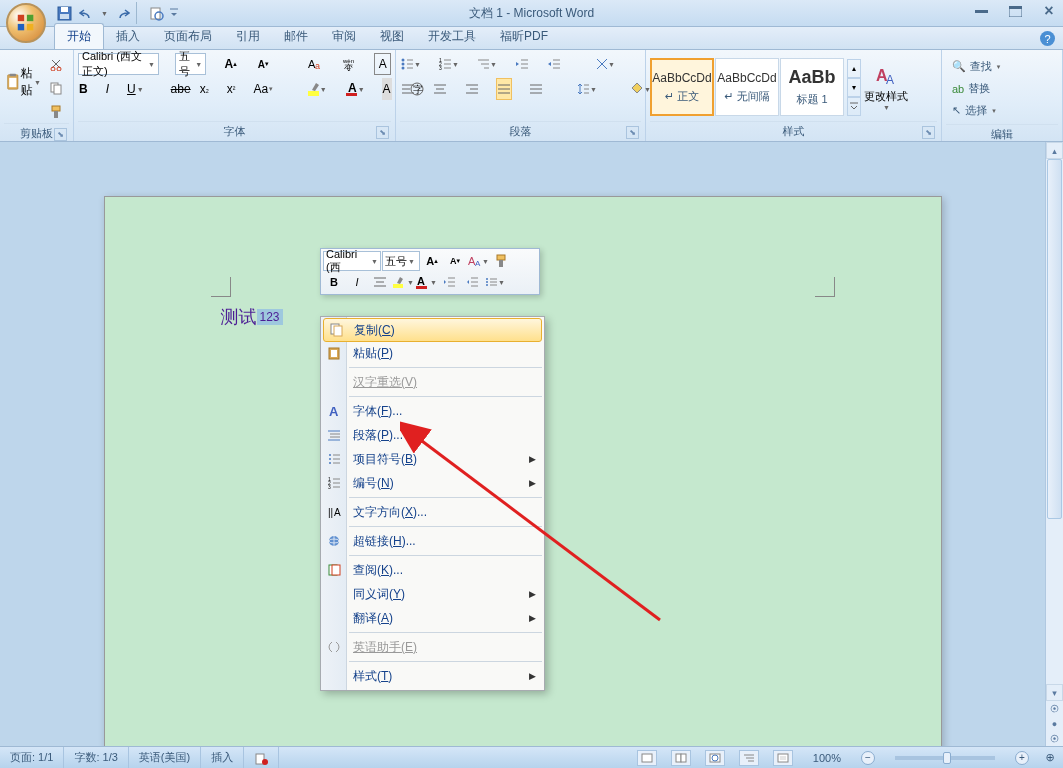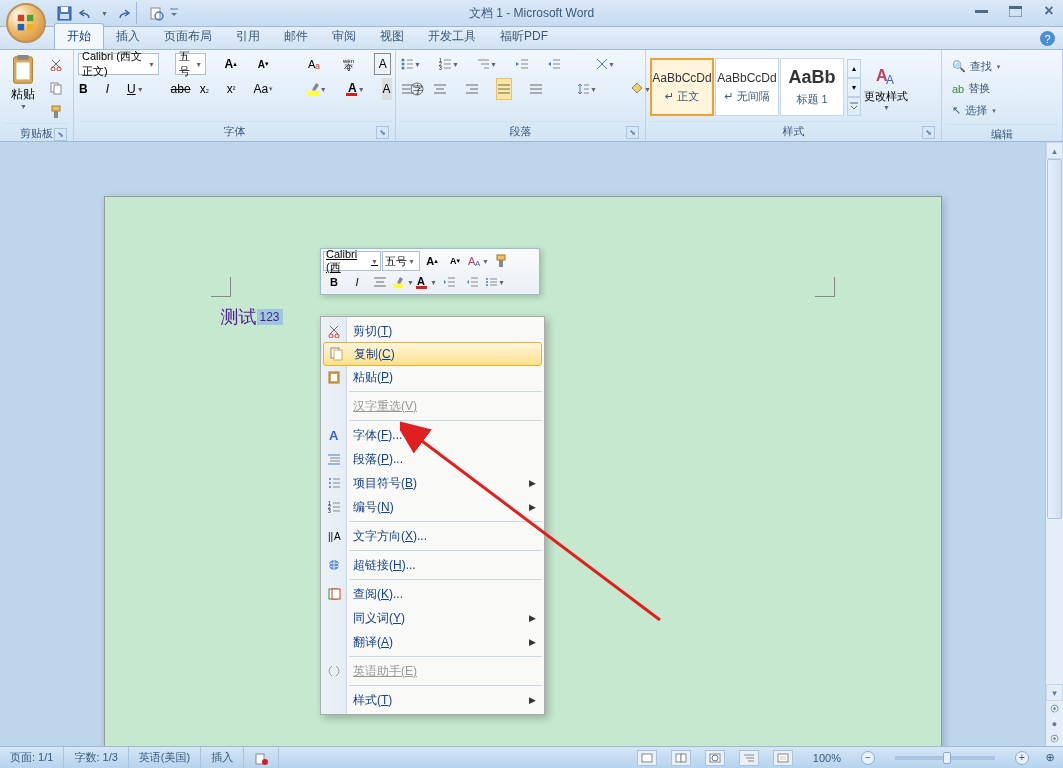--- a/index.html
+++ b/index.html
@@ -25,21 +25,21 @@
 .ribbon { height: 92px; background: linear-gradient(#f2f7fc, #e0edf9 60%, #d3e4f4); display: flex; border-bottom: 1px solid #9fb9d4; }
 .group { border-right: 1px solid #bcd2e9; display: flex; flex-direction: column; justify-content: space-between; padding: 3px 4px 0; position: relative; }
 .group-content { display: flex; flex-direction: column; gap: 3px; flex: 1; }
 .group-label { text-align: center; font-size: 11px; color: #3a5a7a; padding: 2px 0; border-top: 1px solid #d0e0ef; position: relative; }
 .group-launcher { position: absolute; right: 2px; bottom: 2px; width: 13px; height: 13px; border: 1px solid #aac4de; font-size: 8px; color: #6a8ab0; display: flex; align-items: center; justify-content: center; }
 .row { display: flex; gap: 16px; align-items: center; }
 .btn-sm { width: 22px; height: 22px; display: flex; align-items: center; justify-content: center; border: 1px solid transparent; }
 .drop-arrow { font-size: 7px; color: #666; margin-left: 1px; }
 
 
-.clipboard-main { width: 38px; height: 58px; display: flex; flex-direction: column; align-items: center; justify-content: center; border: 1px solid transparent; }
+.clipboard-main { width: 38px; height: 58px; display: flex; flex-direction: row; align-items: center; justify-content: center; border: 1px solid transparent; }
 .clipboard-icon { width: 30px; height: 34px; }
 .clipboard-side { display: flex; flex-direction: column; gap: 2px; }
 
 
 .font-combo { height: 22px; background: #fff; border: 1px solid #a8c0d8; display: flex; align-items: center; padding: 0 3px; font-size: 11px; }
 .font-name { width: 108px; }
 .font-size { width: 40px; }
 
 
 .style-gallery { display: flex; gap: 1px; }
@@ -504,21 +504,21 @@
       </div>
     <div class="vscroll-btn">▾</div>
     <div class="vscroll-nav">⦿</div>
     <div class="vscroll-nav">●</div>
     <div class="vscroll-nav">⦿</div>
   </div>
 </div>
 
 <div class="mini-tb">
   <div class="mini-row">
-    <div class="mini-combo" style="width:58px;text-decoration:underline;">
+    <div class="mini-combo" style="width:58px;">
         <span>Calibri (西</span>
         <span class="drop-arrow">▼</span>
       </div>
     <div class="mini-combo" style="width:38px;">
         <span>五号</span>
         <span class="drop-arrow">▼</span>
       </div>
     <div class="mini-btn">
         <b>A</b>
         <sup style="font-size:7px;">▴</sup>
@@ -595,30 +595,20 @@
           <line x1="5" y1="8" x2="12" y2="8" stroke="#888"></line>
         </svg>
         <span class="drop-arrow">▼</span>
       </div>
   </div>
 </div>
 
 <div class="ctx-menu">
   <div class="ctx-icon-col"></div>
   <div id="ctx-items">
-      <div class="ctx-item">
-        <span class="ic">
-          <svg width="14" height="14">
-            <path d="M3 2 L11 10 M11 2 L3 10" stroke="#666"></path>
-            <circle cx="4" cy="12" r="2" fill="none" stroke="#d04020"></circle>
-            <circle cx="10" cy="12" r="2" fill="none" stroke="#d04020"></circle>
-          </svg>
-        </span>
-        <span>剪切(<span class="underline">T</span>)</span>
-      </div>
       <div class="ctx-item hover">
         <span class="ic">
           <svg width="14" height="14">
             <rect x="1" y="1" width="8" height="10" fill="#fff" stroke="#888"></rect>
             <rect x="4" y="3" width="8" height="10" fill="#fff" stroke="#d8a858"></rect>
           </svg>
         </span>
         <span>复制(<span class="underline">C</span>)</span>
       </div>
       <div class="ctx-item">

